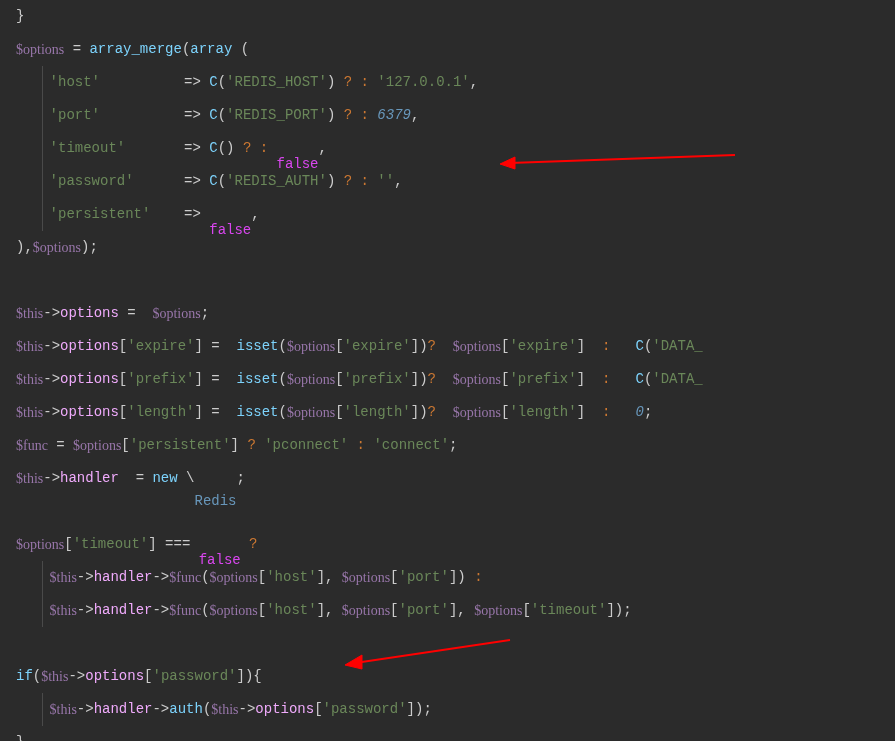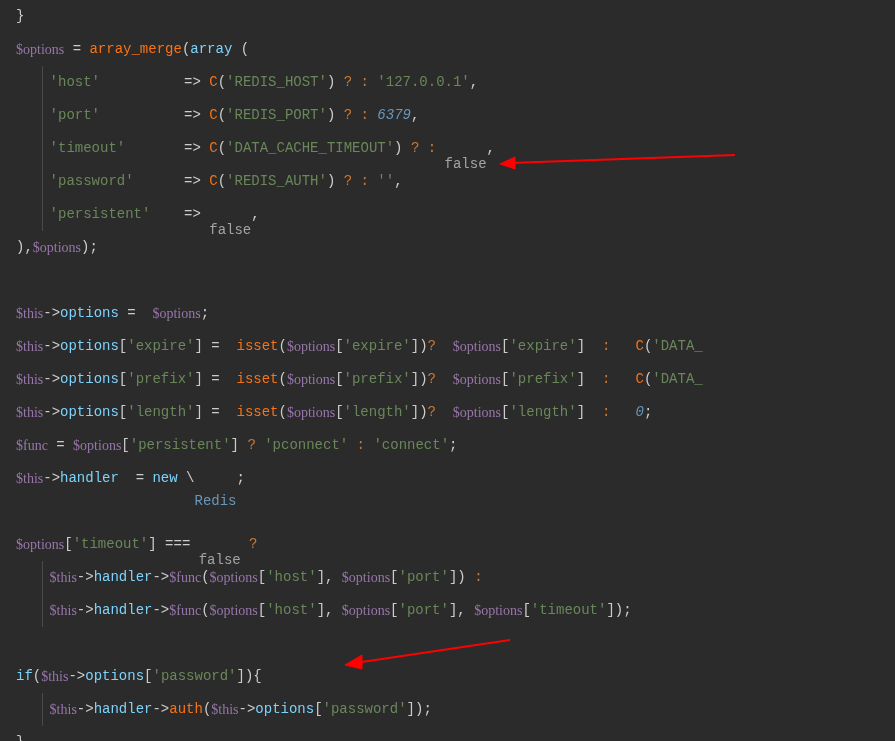--- a/index.html
+++ b/index.html
@@ -29,30 +29,30 @@
   .indent-guide {
     position: absolute;
     left: 26px;
     top: 0;
     bottom: 0;
     width: 1px;
     background: #4a4a4a;
   }
   .var { color: #9876aa; font-family: Liberation Serif, serif; }
   .op { color: #cccccc; }
-  .fn { color: #f97316; }
+  .fn { color: #7dd3fc; }
   .kw { color: #7dd3fc; }
   .paren { color: #cccccc; }
   .str { color: #6a8759; }
   .num { color: #6897bb; font-style: italic; }
-  .bool { color: #a3a3a3; margin-top: 33px; }
+  .bool { color: #d946ef; margin-top: 33px; }
   .cls { color: #6897bb; margin-top: 47px; }
   .ternary { color: #cc7832; }
   .arrow { color: #cccccc; }
-  .thisprop { color: #7dd3fc; }
+  .thisprop { color: #f0abfc; }
   .red-arrow {
     fill: none;
     stroke: #ff0000;
     stroke-width: 2;
   }
   .red-arrow-head {
     fill: #ff0000;
     stroke: #ff0000;
   }
   svg.annotation {
@@ -66,21 +66,21 @@
 <div class="code-container">
 
 <div class="line"><span class="paren">}</span></div>
 
 <div class="line"><span class="var">$options</span><span class="op"> = </span><span class="fn">array_merge</span><span class="paren">(</span><span class="kw">array</span><span class="paren"> (</span></div>
 
 <div class="line"><div class="indent-guide"></div><span class="op">    </span><span class="str">'host'</span><span class="op">          </span><span class="op">=&gt; </span><span class="fn">C</span><span class="paren">(</span><span class="str">'REDIS_HOST'</span><span class="paren">)</span><span class="ternary"> ? : </span><span class="str">'127.0.0.1'</span><span class="op">,</span></div>
 
 <div class="line"><div class="indent-guide"></div><span class="op">    </span><span class="str">'port'</span><span class="op">          </span><span class="op">=&gt; </span><span class="fn">C</span><span class="paren">(</span><span class="str">'REDIS_PORT'</span><span class="paren">)</span><span class="ternary"> ? : </span><span class="num">6379</span><span class="op">,</span></div>
 
-<div class="line"><div class="indent-guide"></div><span class="op">    </span><span class="str">'timeout'</span><span class="op">       </span><span class="op">=&gt; </span><span class="fn">C</span><span class="paren">(</span><span class="str">'DATA_CACHE_TIMEOUT'</span><span class="paren">)</span><span class="ternary"> ? : </span><span class="bool">false</span><span class="op">,</span></div>
+<div class="line"><div class="indent-guide"></div><span class="op">    </span><span class="str">'timeout'</span><span class="op">       </span><span class="op">=&gt; </span><span class="fn">C</span><span class="paren">(</span><span class="paren">)</span><span class="ternary"> ? : </span><span class="bool">false</span><span class="op">,</span></div>
 
 <div class="line"><div class="indent-guide"></div><span class="op">    </span><span class="str">'password'</span><span class="op">      </span><span class="op">=&gt; </span><span class="fn">C</span><span class="paren">(</span><span class="str">'REDIS_AUTH'</span><span class="paren">)</span><span class="ternary"> ? : </span><span class="str">''</span><span class="op">,</span></div>
 
 <div class="line"><div class="indent-guide"></div><span class="op">    </span><span class="str">'persistent'</span><span class="op">    </span><span class="op">=&gt; </span><span class="bool">false</span><span class="op">,</span></div>
 
 <div class="line"><span class="paren">),</span><span class="var">$options</span><span class="paren">);</span></div>
 
 <div class="line"></div>
 
 <div class="line"><span class="var">$this</span><span class="arrow">-&gt;</span><span class="thisprop">options</span><span class="op"> =  </span><span class="var">$options</span><span class="op">;</span></div>

